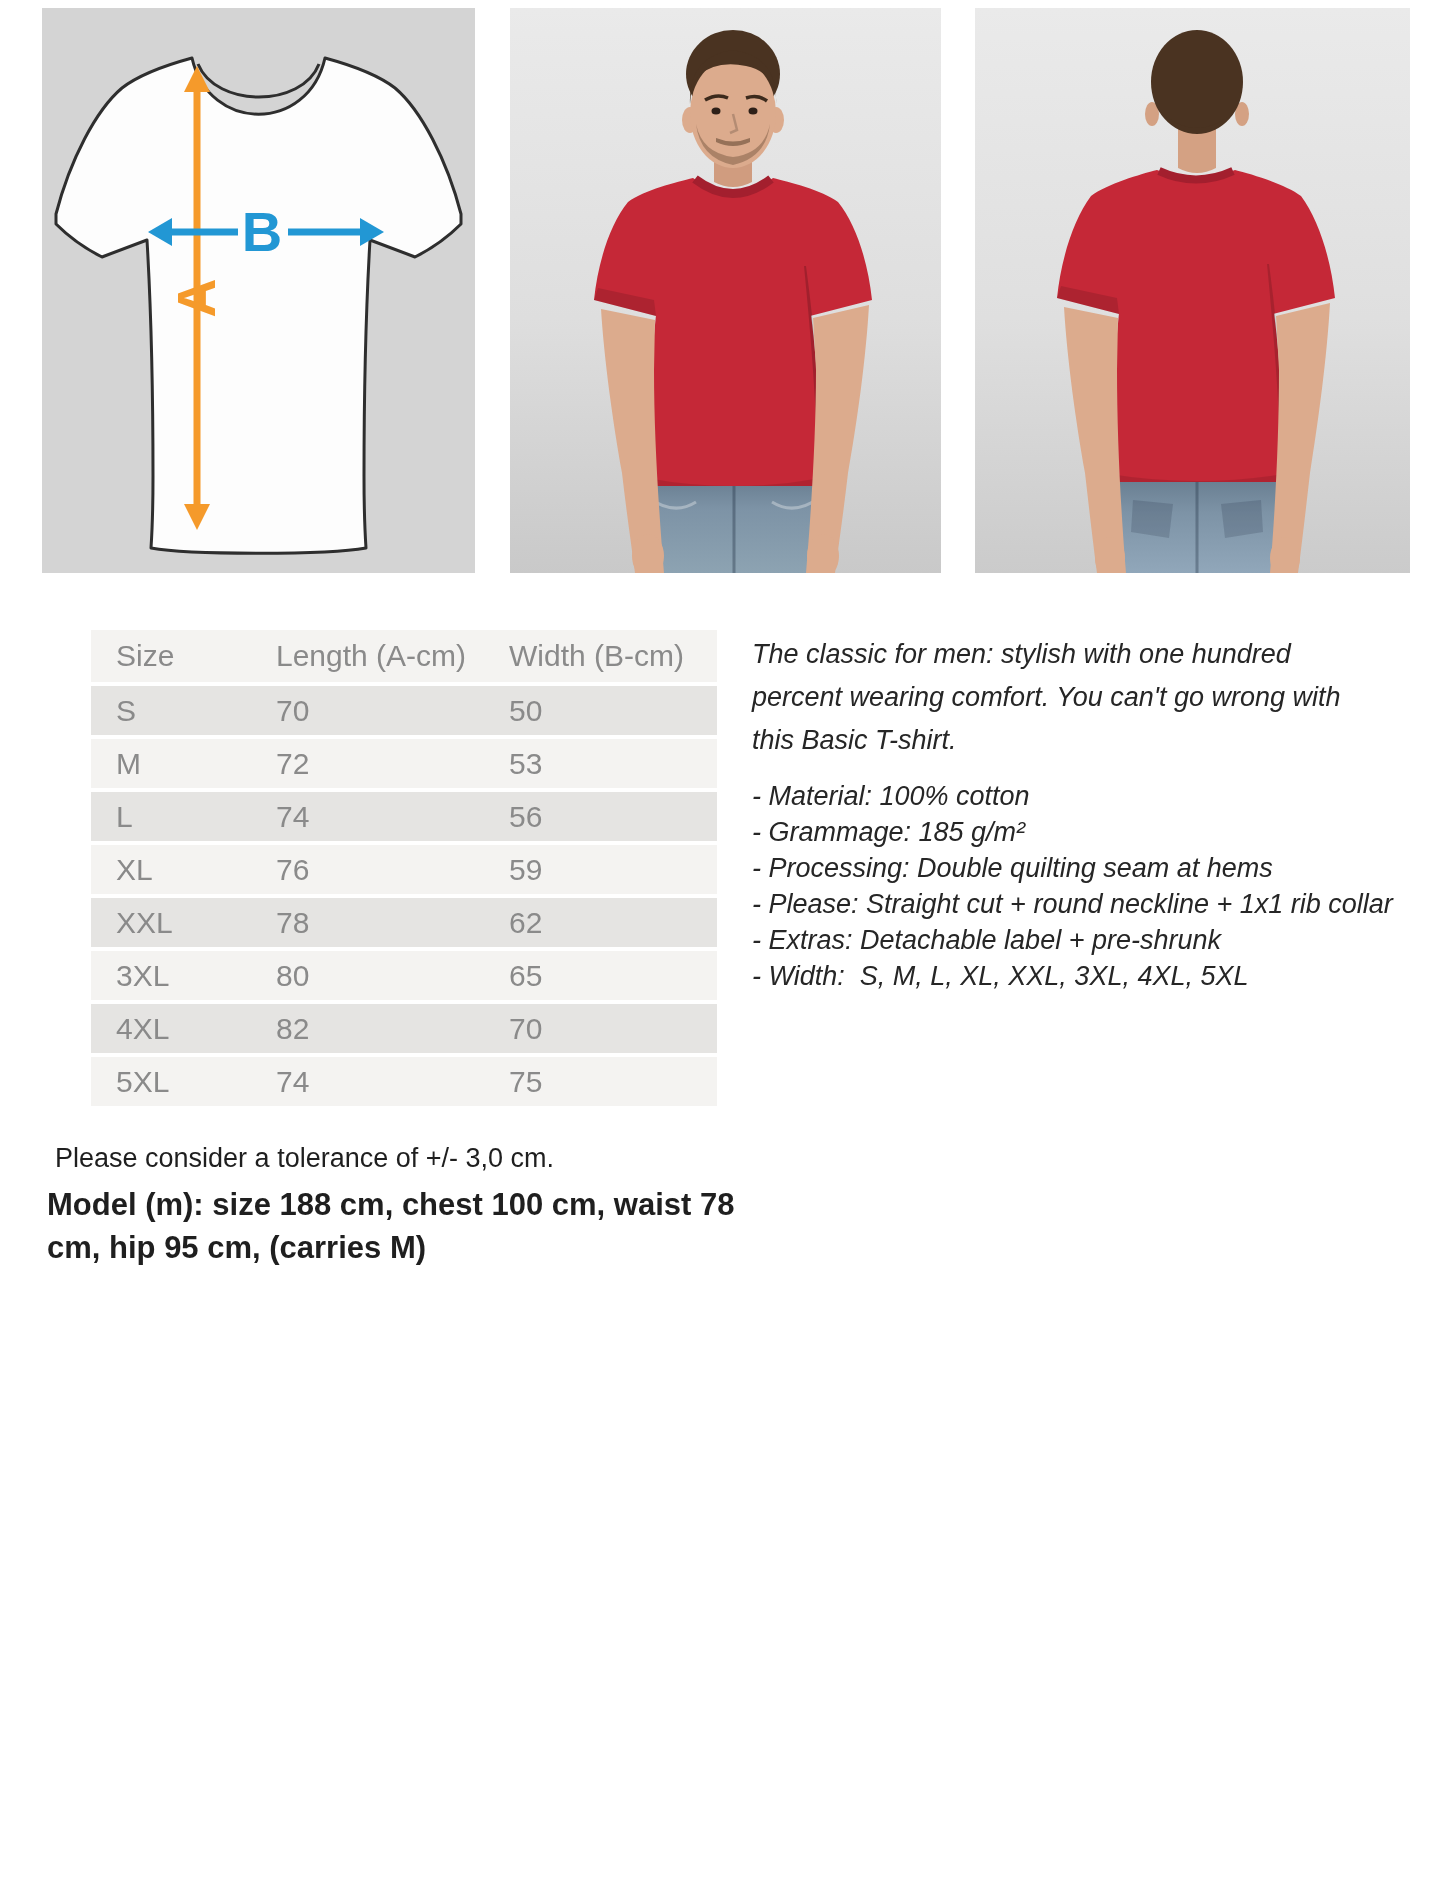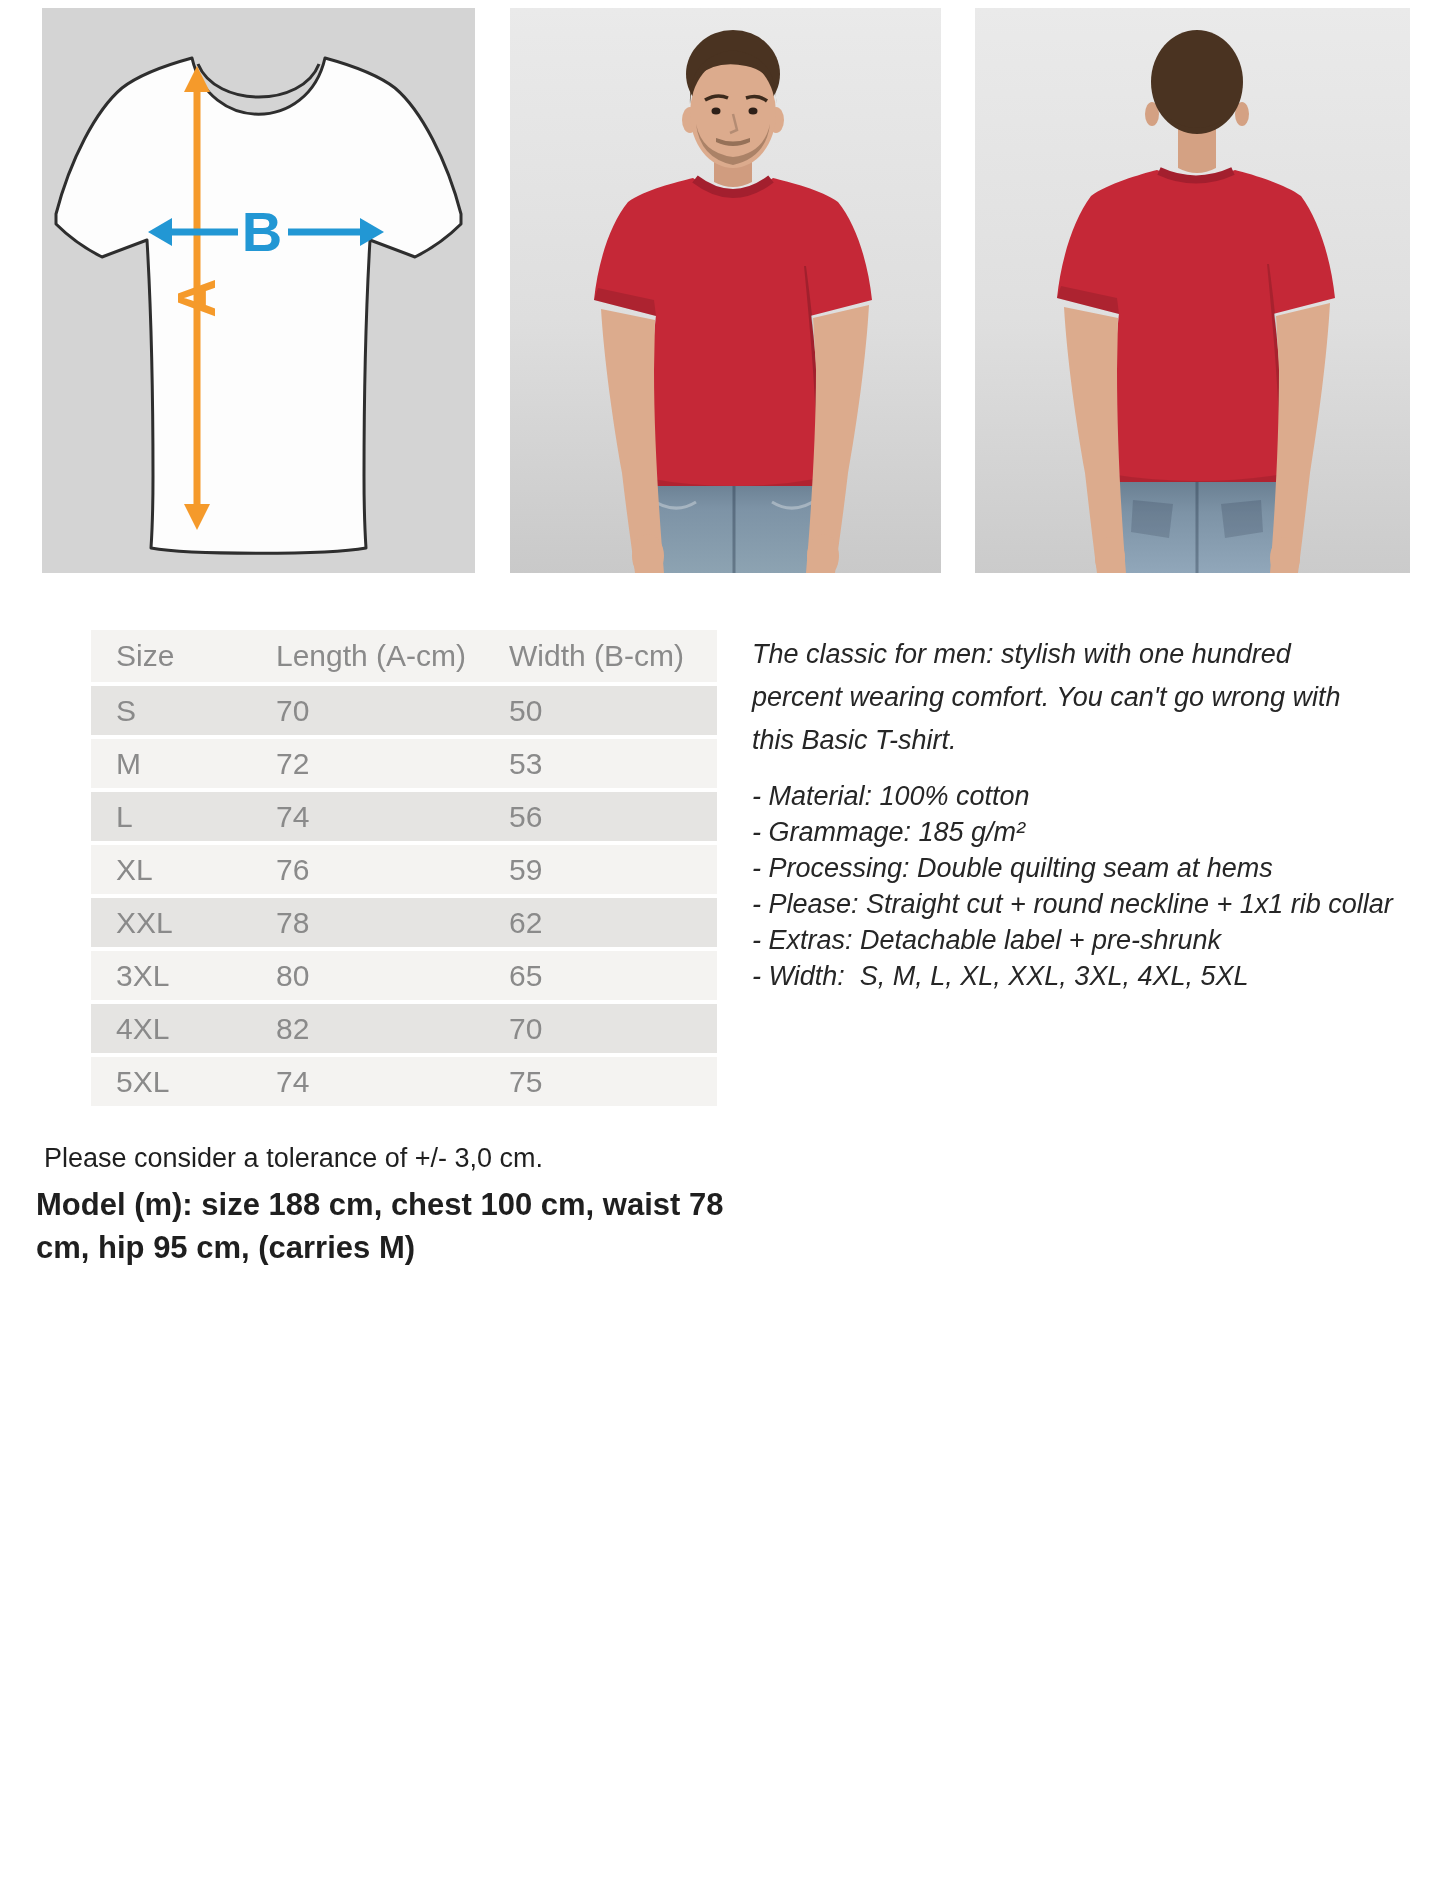--- a/index.html
+++ b/index.html
@@ -36,21 +36,21 @@
   
   #description{
     position:absolute;left:752px;top:633px;width:650px;
     color:var(--body_text);font-size:27px;font-style:italic;
   }
   .intro-line{line-height:43px;white-space:pre;}
   #spec-list{margin-top:16px;}
   .spec-line{line-height:36px;white-space:pre;}
 
   
-  #notes{position:absolute;left:36px;top:1142px;width:580px;color:#1f1f1f;}
+  #notes{position:absolute;left:47px;top:1142px;width:580px;color:#1f1f1f;}
   #tolerance-note{font-size:27px;padding-left:8px;margin-bottom:9px;line-height:32px;}
   .model-line{font-size:31px;font-weight:bold;line-height:43px;white-space:pre;}
 </style>
 </head>
 <body>
 
 <div id="screen">
 
   <div class="panel" id="diagram-panel">
     <svg width="433" height="565" viewBox="0 0 433 565">

